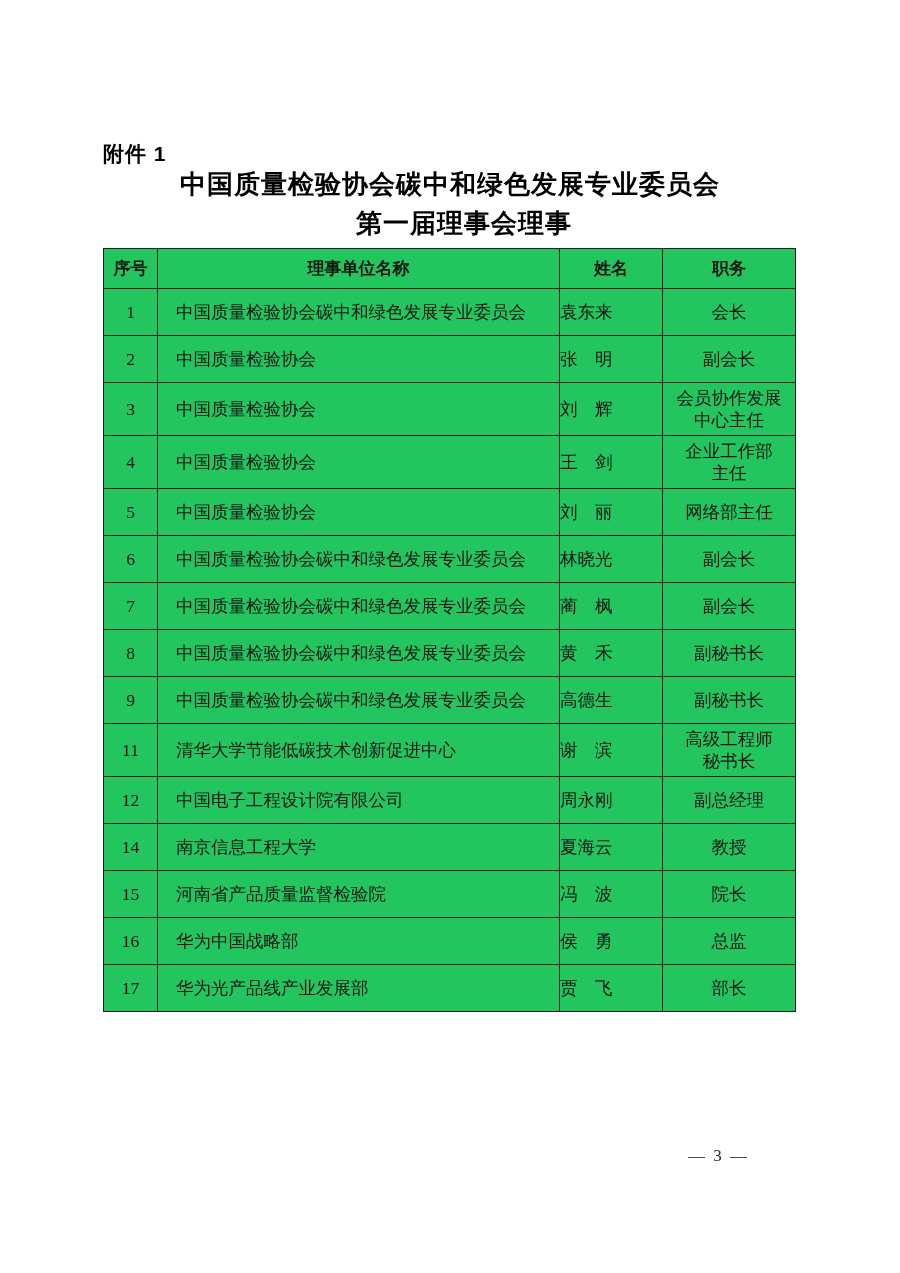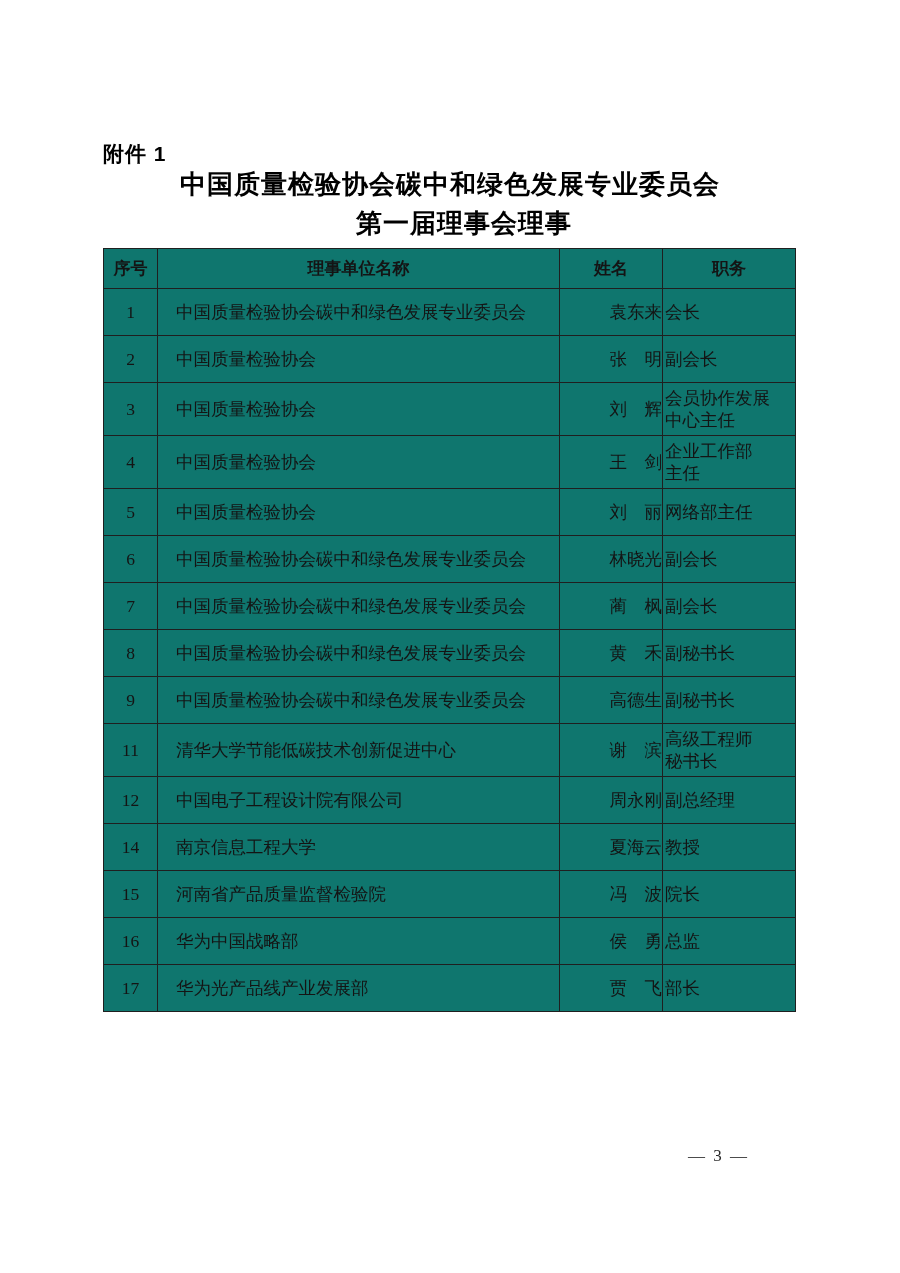--- a/index.html
+++ b/index.html
@@ -38,43 +38,43 @@
   .doc-title.line1 { top: 167px; }
   .doc-title.line2 { top: 206px; padding-left: 28px; }
 
   table.council-table {
     position: absolute;
     left: 103px;
     top: 248px;
     width: 692px;
     border-collapse: collapse;
     table-layout: fixed;
-    background: #0f766e;
+    background: #22c55e;
   }
   .council-table th, .council-table td {
     border: 1.6px solid #1f1f1f;
     vertical-align: middle;
     color: #141414;
   }
   .council-table th {
     height: 40px;
     font-family: "Liberation Sans", "DejaVu Sans", sans-serif;
     font-weight: bold;
     font-size: 17px;
     text-align: center;
   }
   .council-table td {
     height: 47px;
     font-size: 17.5px;
     line-height: 22px;
   }
   td.col-no   { text-align: center; font-family: "Liberation Serif", "DejaVu Serif", serif; }
   td.col-org  { text-align: left; padding-left: 18px; padding-right: 6px; }
-  td.col-name { text-align: right; }
-  td.col-pos  { text-align: left; white-space: pre-line; padding: 4px 2px; }
+  td.col-name { text-align: left; }
+  td.col-pos  { text-align: center; white-space: pre-line; padding: 4px 2px; }
 
   .page-number {
     position: absolute;
     left: 688px;
     top: 1146px;
     font-size: 17px;
     color: #2b2b2b;
     letter-spacing: 2px;
     font-family: "Liberation Serif", "DejaVu Serif", serif;
   }

